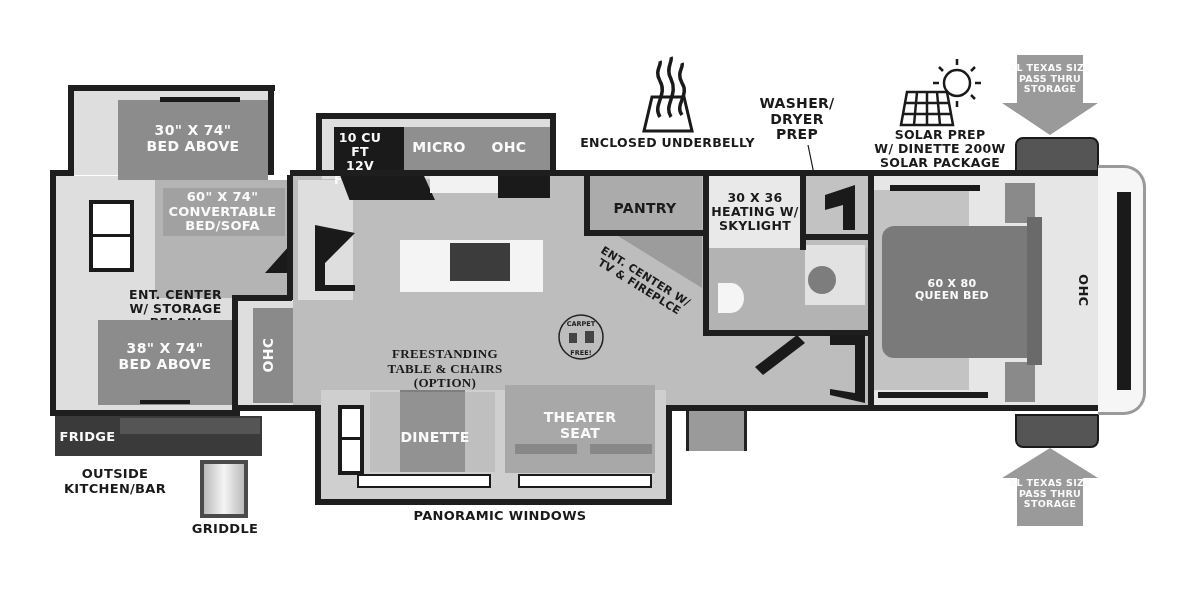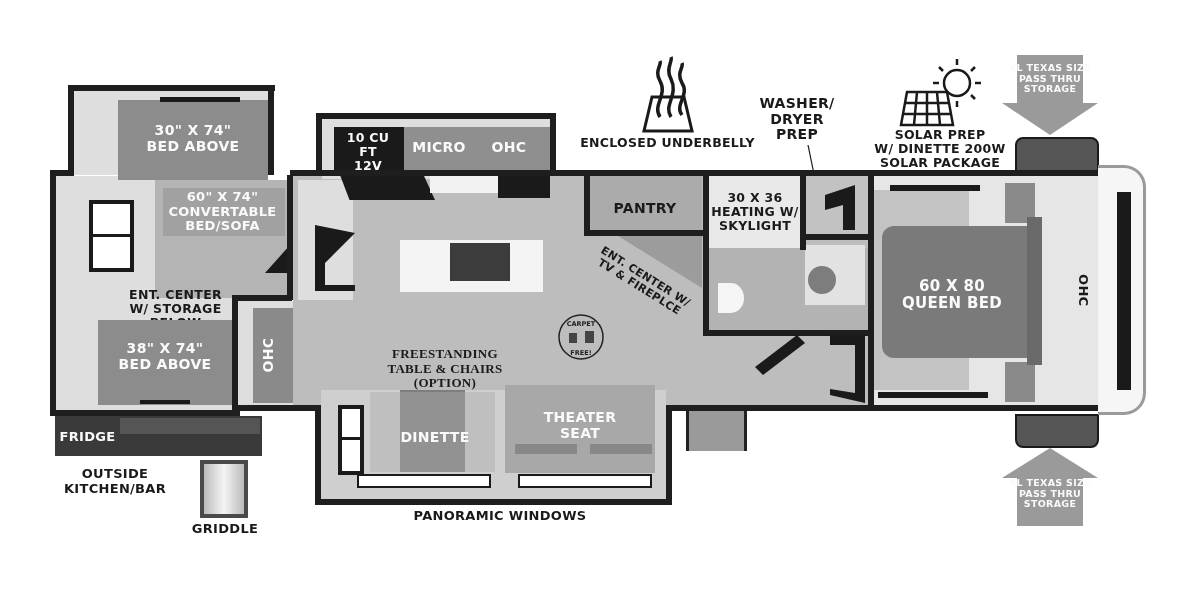--- a/index.html
+++ b/index.html
@@ -152,21 +152,21 @@
 <div class="light" style="left:298px;top:180px;width:55px;height:120px;"></div>
 <svg class="abs" style="left:315px;top:225px;" width="45" height="70">
     <polygon points="0,0 40,8 10,38 10,60 40,60 40,66 0,66" fill="#1a1a1a"></polygon>
   </svg>
 
 <div class="wall" style="left:316px;top:113px;width:6px;height:62px;"></div>
 <div class="wall" style="left:316px;top:113px;width:240px;height:6px;"></div>
 <div class="wall" style="left:550px;top:113px;width:6px;height:62px;"></div>
 <div class="light" style="left:322px;top:119px;width:228px;height:60px;"></div>
 <div class="dark" style="left:334px;top:127px;width:70px;height:48px;"></div>
-<div class="lbl w" style="left:334px;top:131px;width:52px;font-size:12.5px;padding-left:8px;">
+<div class="lbl w" style="left:334px;top:131px;width:52px;font-size:12.5px;">
   <div>10 CU FT</div>
   <div>12V</div>
   <div>FRIDGE</div>
 </div>
 <div class="mid" style="left:404px;top:127px;width:146px;height:45px;background:#8f8f8f;"></div>
 <div class="lbl w" style="left:404px;top:140px;width:70px;font-size:14px;">MICRO</div>
 <div class="lbl w" style="left:484px;top:140px;width:50px;font-size:14px;">OHC</div>
 <div class="dark" style="left:340px;top:175px;width:95px;height:25px;clip-path:polygon(0 0,88% 0,100% 100%,10% 100%);"></div>
 <div class="dark" style="left:498px;top:176px;width:52px;height:22px;"></div>
 <div class="white" style="left:430px;top:175px;width:68px;height:18px;background:#f2f2f2;"></div>
@@ -253,20 +253,20 @@
   </svg>
 
 <div class="light" style="left:874px;top:176px;width:225px;height:229px;background:#e6e6e6;"></div>
 <div class="floor" style="left:874px;top:190px;width:95px;height:200px;background:#c3c3c3;"></div>
 <div class="dark" style="left:890px;top:185px;width:90px;height:6px;"></div>
 <div class="dark" style="left:878px;top:392px;width:110px;height:6px;"></div>
 <div class="mid" style="left:1005px;top:183px;width:30px;height:40px;background:#8a8a8a;"></div>
 <div class="mid" style="left:1005px;top:362px;width:30px;height:40px;background:#8a8a8a;"></div>
 <div class="mid" style="left:882px;top:226px;width:145px;height:132px;border-radius:12px 0 0 12px;background:#7a7a7a;"></div>
 <div class="mid" style="left:1027px;top:217px;width:15px;height:148px;background:#6a6a6a;"></div>
-<div class="lbl w" style="left:882px;top:278px;width:140px;font-size:15px;">
+<div class="lbl w" style="left:882px;top:278px;width:140px;font-size:11px;">
   <div>60 X 80</div>
   <div>QUEEN BED</div>
 </div>
 <div class="lbl k" style="left:1060px;top:283px;width:45px;font-size:13px;transform:rotate(90deg);">OHC</div>
 
 <div class="abs" style="left:1098px;top:165px;width:48px;height:250px;background:#f6f6f6;border:3px solid #9a9a9a;border-left:none;border-radius:0 22px 22px 0;box-sizing:border-box;"></div>
 <div class="dark" style="left:1117px;top:192px;width:14px;height:198px;"></div>
 
 </body></html>

